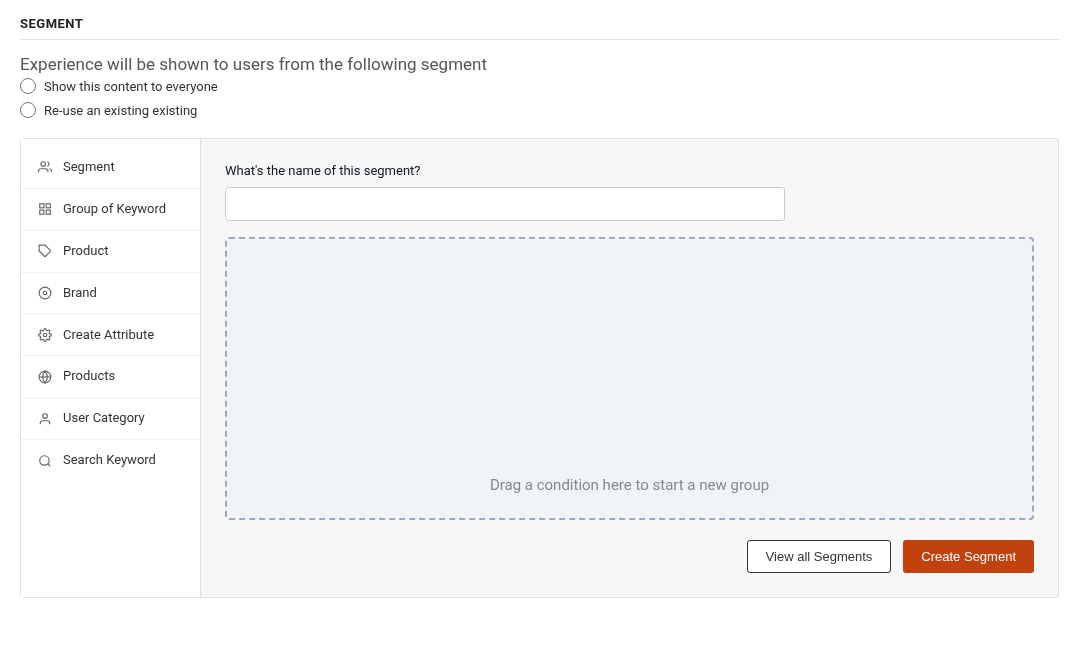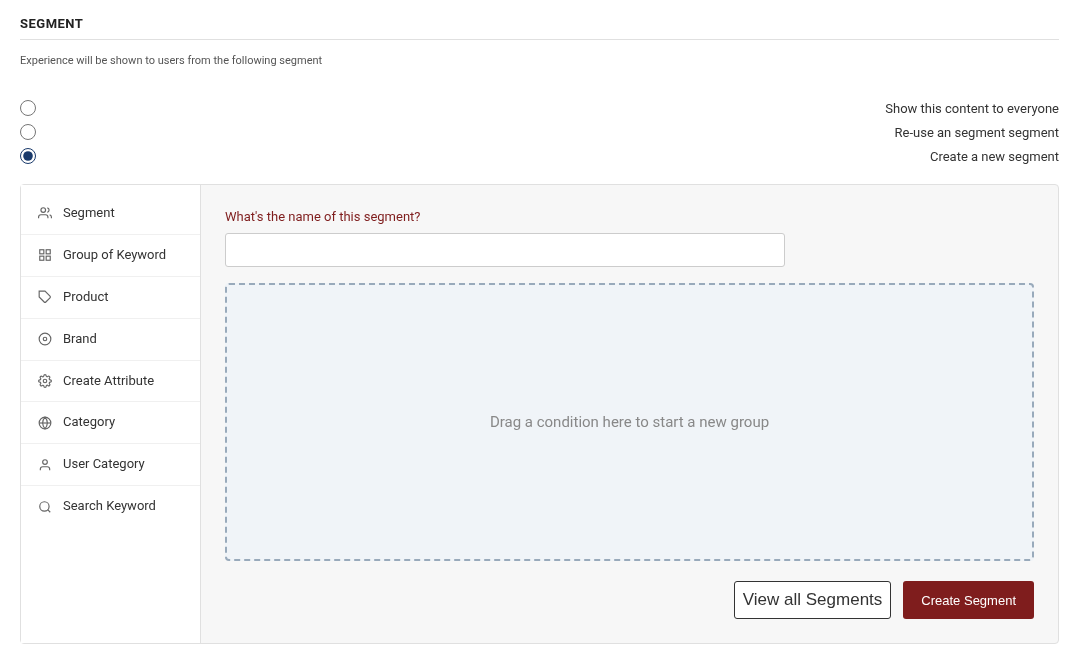--- a/index.html
+++ b/index.html
@@ -20,38 +20,37 @@
       letter-spacing: 0.5px;
       color: #222;
       margin-bottom: 8px;
     }
     .divider {
       border: none;
       border-top: 1px solid #e0e0e0;
       margin-bottom: 14px;
     }
     .subtitle {
-      font-size: 11px;
+      font-size: 17px;
       color: #555;
-      margin-bottom: 33px;
+      margin-bottom: 4px;
     }
     .radio-group {
       display: flex;
       flex-direction: column;
       gap: 8px;
       margin-bottom: 20px;
     }
     .radio-item {
       display: flex;
       align-items: center;
-      gap: 2px;
-      font-size: 13px;
-      color: #333;
-      cursor: pointer;
-      justify-content: space-between;
+      gap: 8px;
+      font-size: 13px;
+      color: #333;
+      cursor: pointer;
     }
     .radio-item input[type="radio"] {
       width: 16px;
       height: 16px;
       accent-color: #1a3a6b;
       cursor: pointer;
     }
     .main-panel {
       display: flex;
       border: 1px solid #e0e0e0;
@@ -93,96 +92,92 @@
       line-height: 1.3;
     }
     .content-area {
       flex: 1;
       padding: 24px;
       display: flex;
       flex-direction: column;
     }
     .segment-name-label {
       font-size: 13px;
-      color: #7f1d1d;
+      color: #0f172a;
       margin-bottom: 9px;
     }
     .segment-name-input {
       width: 560px;
       max-width: 100%;
       height: 34px;
       border: 1px solid #ccc;
       border-radius: 3px;
       padding: 0 10px;
       font-size: 13px;
       background: #fff;
       margin-bottom: 16px;
       outline: none;
     }
     .drop-zone {
       border: 2px dashed #9ab;
       border-radius: 4px;
       background: #f0f4f8;
       display: flex;
-      align-items: center;
+      align-items: flex-end;
       justify-content: center;
       min-height: 80px;
       padding: 24px;
       margin-bottom: 20px;
       flex: 1;
     }
     .drop-zone-text {
       font-size: 15px;
       color: #888;
     }
     .button-row {
       display: flex;
       justify-content: flex-end;
       gap: 12px;
       margin-top: auto;
     }
     .btn-outline {
-      padding: 8px 8px;
+      padding: 8px 18px;
       border: 1px solid #333;
       border-radius: 3px;
       background: #fff;
       color: #333;
-      font-size: 17px;
+      font-size: 13px;
       cursor: pointer;
     }
     .btn-primary {
       padding: 8px 18px;
       border: none;
       border-radius: 3px;
-      background: #7f1d1d;
+      background: #c2410c;
       color: #fff;
       font-size: 13px;
       cursor: pointer;
     }
   </style>
 </head>
 <body>
 
 <div class="page-container">
   <div class="page-title">SEGMENT</div>
   <hr class="divider">
   <div class="subtitle">Experience will be shown to users from the following segment</div>
 
   <div class="radio-group">
     <label class="radio-item">
       <input type="radio" name="segment-option" style="">
       <span>Show this content to everyone</span>
     </label>
     <label class="radio-item">
       <input type="radio" name="segment-option" style="">
-      <span>Re-use an segment segment</span>
-    </label>
-    <label class="radio-item">
-      <input type="radio" name="segment-option" checked="" style="">
-      <span>Create a new segment</span>
+      <span>Re-use an existing existing</span>
     </label>
   </div>
 
   <div class="main-panel">
     <div class="sidebar">
 
     <div class="sidebar-item">
           <span class="sidebar-icon">
             <svg width="14" height="14" viewBox="0 0 24 24" fill="none" stroke="#666" stroke-width="2">
               <path d="M17 21v-2a4 4 0 0 0-4-4H5a4 4 0 0 0-4 4v2"></path>
@@ -232,21 +227,21 @@
           <span class="sidebar-label">Create Attribute</span>
         </div>
         <div class="sidebar-item">
           <span class="sidebar-icon">
             <svg width="14" height="14" viewBox="0 0 24 24" fill="none" stroke="#666" stroke-width="2">
               <circle cx="12" cy="12" r="10"></circle>
               <line x1="2" y1="12" x2="22" y2="12"></line>
               <path d="M12 2a15.3 15.3 0 0 1 4 10 15.3 15.3 0 0 1-4 10 15.3 15.3 0 0 1-4-10 15.3 15.3 0 0 1 4-10z"></path>
             </svg>
           </span>
-          <span class="sidebar-label">Category</span>
+          <span class="sidebar-label">Products</span>
         </div>
         <div class="sidebar-item">
           <span class="sidebar-icon">
             <svg width="14" height="14" viewBox="0 0 24 24" fill="none" stroke="#666" stroke-width="2">
               <path d="M20 21v-2a4 4 0 0 0-4-4H8a4 4 0 0 0-4 4v2"></path>
               <circle cx="12" cy="7" r="4"></circle>
             </svg>
           </span>
           <span class="sidebar-label">User Category</span>
         </div>

